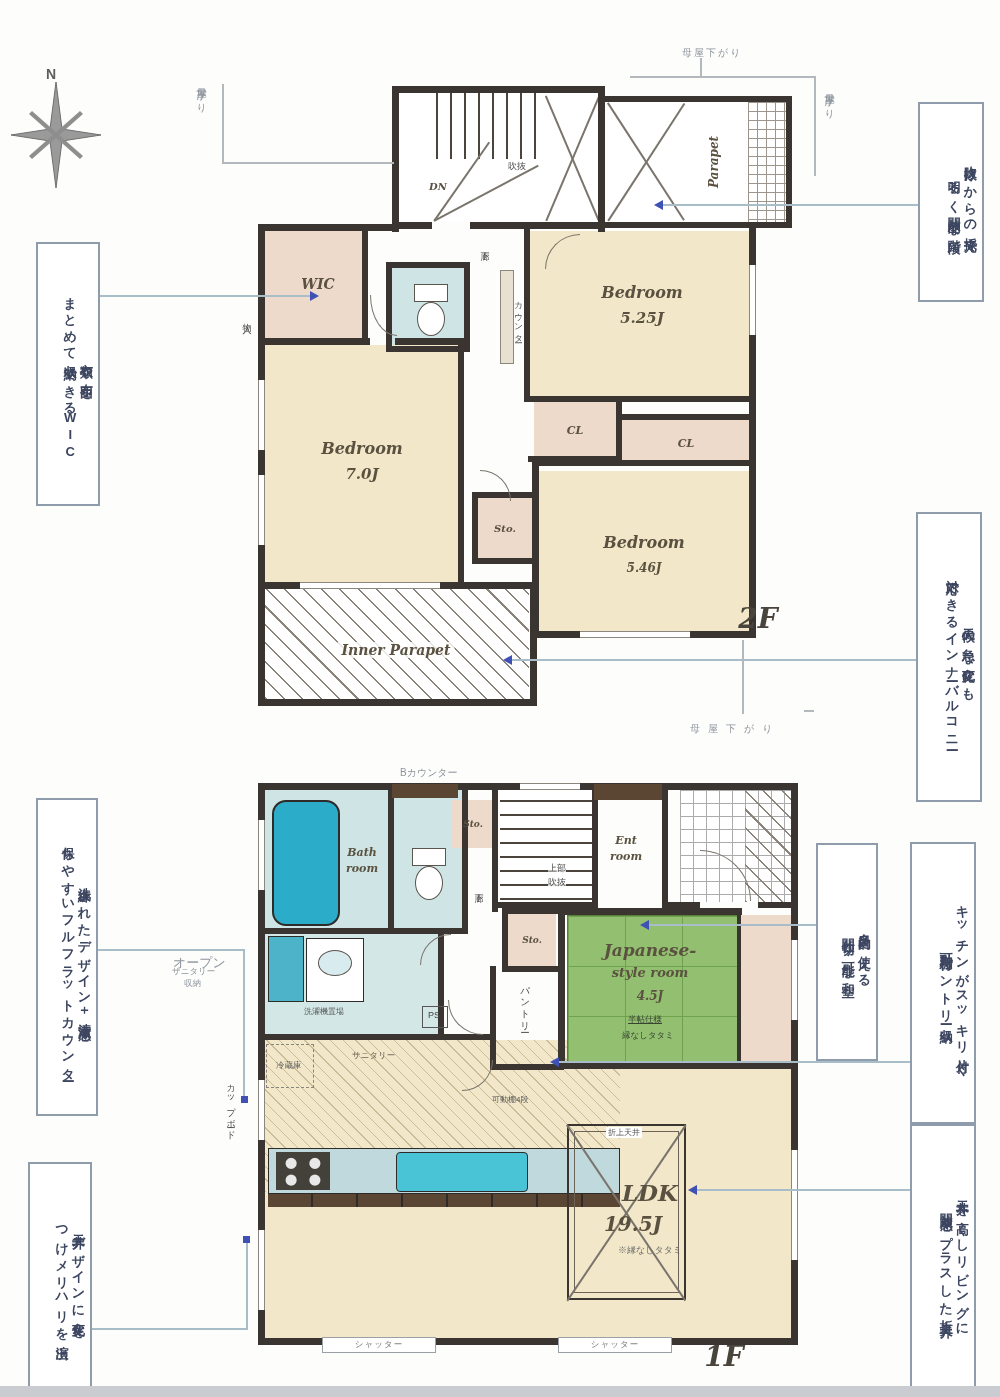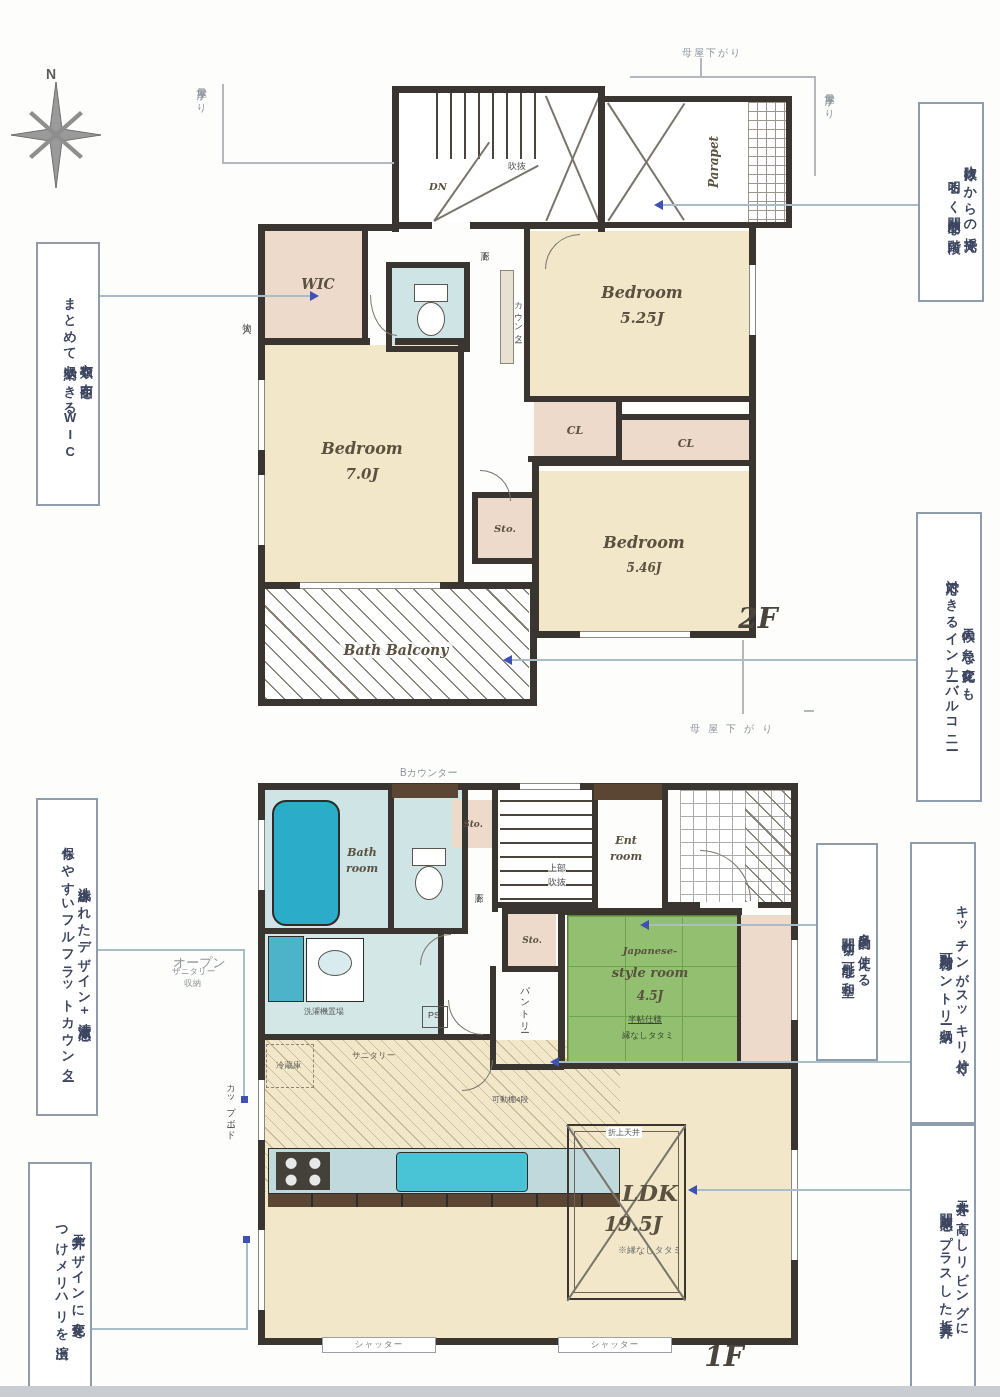--- a/index.html
+++ b/index.html
@@ -125,21 +125,21 @@
   <div class="rlabel" style="left:714px;top:162px;font-size:12px;transform:translate(-50%,-50%) rotate(-90deg);">Parapet</div>
   <div class="rlabel" style="left:642px;top:292px;font-size:16px;">Bedroom</div>
   <div class="rlabel" style="left:642px;top:318px;font-size:15px;">5.25J</div>
   <div class="rlabel" style="left:362px;top:448px;font-size:16px;">Bedroom</div>
   <div class="rlabel" style="left:362px;top:474px;font-size:15px;">7.0J</div>
   <div class="rlabel" style="left:644px;top:542px;font-size:16px;">Bedroom</div>
   <div class="rlabel" style="left:644px;top:568px;font-size:12px;">5.46J</div>
   <div class="rlabel" style="left:575px;top:430px;font-size:11px;">CL</div>
   <div class="rlabel" style="left:686px;top:443px;font-size:11px;">CL</div>
   <div class="rlabel" style="left:505px;top:528px;font-size:10px;">Sto.</div>
-  <div class="rlabel" style="left:396px;top:650px;font-size:14px;background:rgba(255,255,255,.8);padding:0 4px;">Bath Balcony</div>
+  <div class="rlabel" style="left:396px;top:650px;font-size:14px;background:rgba(255,255,255,.8);padding:0 4px;">Inner Parapet</div>
   <div class="tiny vtext" style="left:240px;top:316px;font-size:9px;color:#4a4a4a;">物入</div>
   <div class="tiny vtext" style="left:478px;top:244px;font-size:9px;color:#4a4a4a;">廊下</div>
   <div class="tiny vtext" style="left:513px;top:296px;font-size:8.5px;color:#4a4a4a;">カウンター</div>
   <div class="floorlabel" style="left:758px;top:618px;">2F</div>
 
   <div style="position:absolute;left:414px;top:284px;width:32px;height:16px;background:#fff;border:1.5px solid #5a554e;"></div>
   <div style="position:absolute;left:417px;top:302px;width:26px;height:32px;background:#fff;border:1.5px solid #5a554e;border-radius:50%;"></div>
 
   <div class="tiny gray vtext" style="left:194px;top:80px;font-size:10px;height:90px;">母屋下がり</div>
   <div class="dim" style="left:222px;top:84px;width:1.5px;height:80px;"></div>
@@ -223,21 +223,21 @@
 
   <div style="position:absolute;left:567px;top:1124px;width:119px;height:176px;border:2.5px solid #3a3530;box-sizing:border-box;"></div>
   <div style="position:absolute;left:574px;top:1131px;width:105px;height:162px;border:1px solid #6b6258;box-sizing:border-box;"></div>
   <div class="xl" style="left:567px;top:1124px;width:212px;transform:rotate(56deg);"></div>
   <div class="xl" style="left:567px;top:1300px;width:212px;transform:rotate(-56deg);"></div>
 
   <div class="rlabel" style="left:362px;top:852px;font-size:11px;">Bath</div>
   <div class="rlabel" style="left:362px;top:868px;font-size:11px;">room</div>
   <div class="rlabel" style="left:626px;top:840px;font-size:11px;">Ent</div>
   <div class="rlabel" style="left:626px;top:856px;font-size:11px;">room</div>
-  <div class="rlabel" style="left:650px;top:950px;font-size:10px;">Japanese-</div>
+  <div class="rlabel" style="left:650px;top:950px;font-size:17px;">Japanese-</div>
   <div class="rlabel" style="left:650px;top:972px;font-size:13px;">style room</div>
   <div class="rlabel" style="left:650px;top:996px;font-size:12px;">4.5J</div>
   <div class="tiny" style="left:628px;top:1014px;font-size:8.5px;color:#374431;text-decoration:underline;">半帖仕様</div>
   <div class="tiny" style="left:622px;top:1030px;font-size:8.5px;color:#374431;">縁なしタタミ</div>
   <div class="rlabel" style="left:650px;top:1192px;font-size:23px;">LDK</div>
   <div class="rlabel" style="left:633px;top:1224px;font-size:20px;">19.5J</div>
   <div class="tiny" style="left:618px;top:1244px;font-size:9px;color:#6b6b6b;">※縁なしタタミ</div>
   <div class="tiny vtext" style="left:518px;top:980px;font-size:9.5px;color:#4a4a4a;height:84px;">パントリー</div>
   <div class="tiny gray" style="left:400px;top:766px;font-size:10px;">Bカウンター</div>
   <div class="tiny gray" style="left:173px;top:954px;font-size:13px;">オープン</div>

